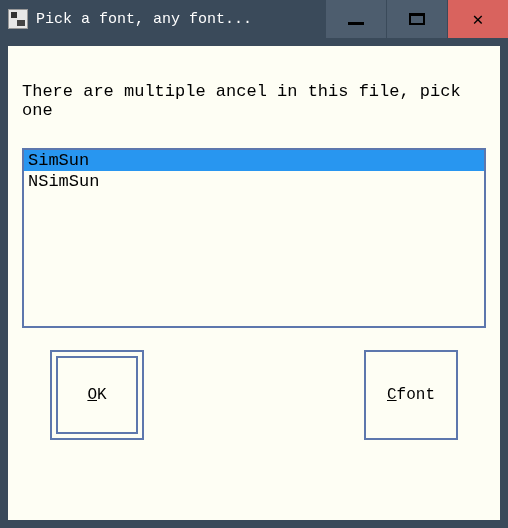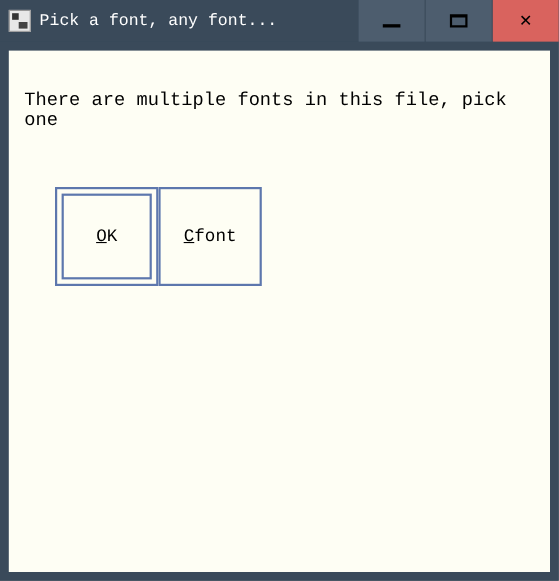--- a/index.html
+++ b/index.html
@@ -153,21 +153,21 @@
       color: #000;
     }
 
     .list-item.selected {
       background: #2896f0;
       color: #000;
     }
 
     .button-row {
       display: flex;
-      justify-content: flex-start;
+      justify-content: space-between;
       margin-top: 22px;
       padding: 0 28px 8px 28px;
     }
 
     .dialog-button {
       background: #fefef4;
       border: 2px solid #5d77ad;
       padding: 34px 16px;
       min-width: 94px;
       font-family: "Courier New", monospace;
@@ -214,22 +214,26 @@
         <span class="maximize-box"></span>
       </div>
       <div class="titlebar-button close">
         <span class="close-x">✕</span>
       </div>
     </div>
   </div>
 
   <div class="window-body">
     <div class="inner-panel">
-      <div class="prompt-text">There are multiple fonts in this file, pick one</div>
-
+      <div class="prompt-text">There are multiple ancel in this file, pick one</div>
+
+      <div class="listbox">
+        <div class="list-item selected">SimSun</div>
+        <div class="list-item">NSimSun</div>
+      </div>
 
       <div class="button-row">
         <button class="dialog-button default">
           <span class="mnemonic">O</span><span>K</span>
         </button>
         <button class="dialog-button">
           <span class="mnemonic">C</span><span>font</span>
         </button>
       </div>
     </div>

